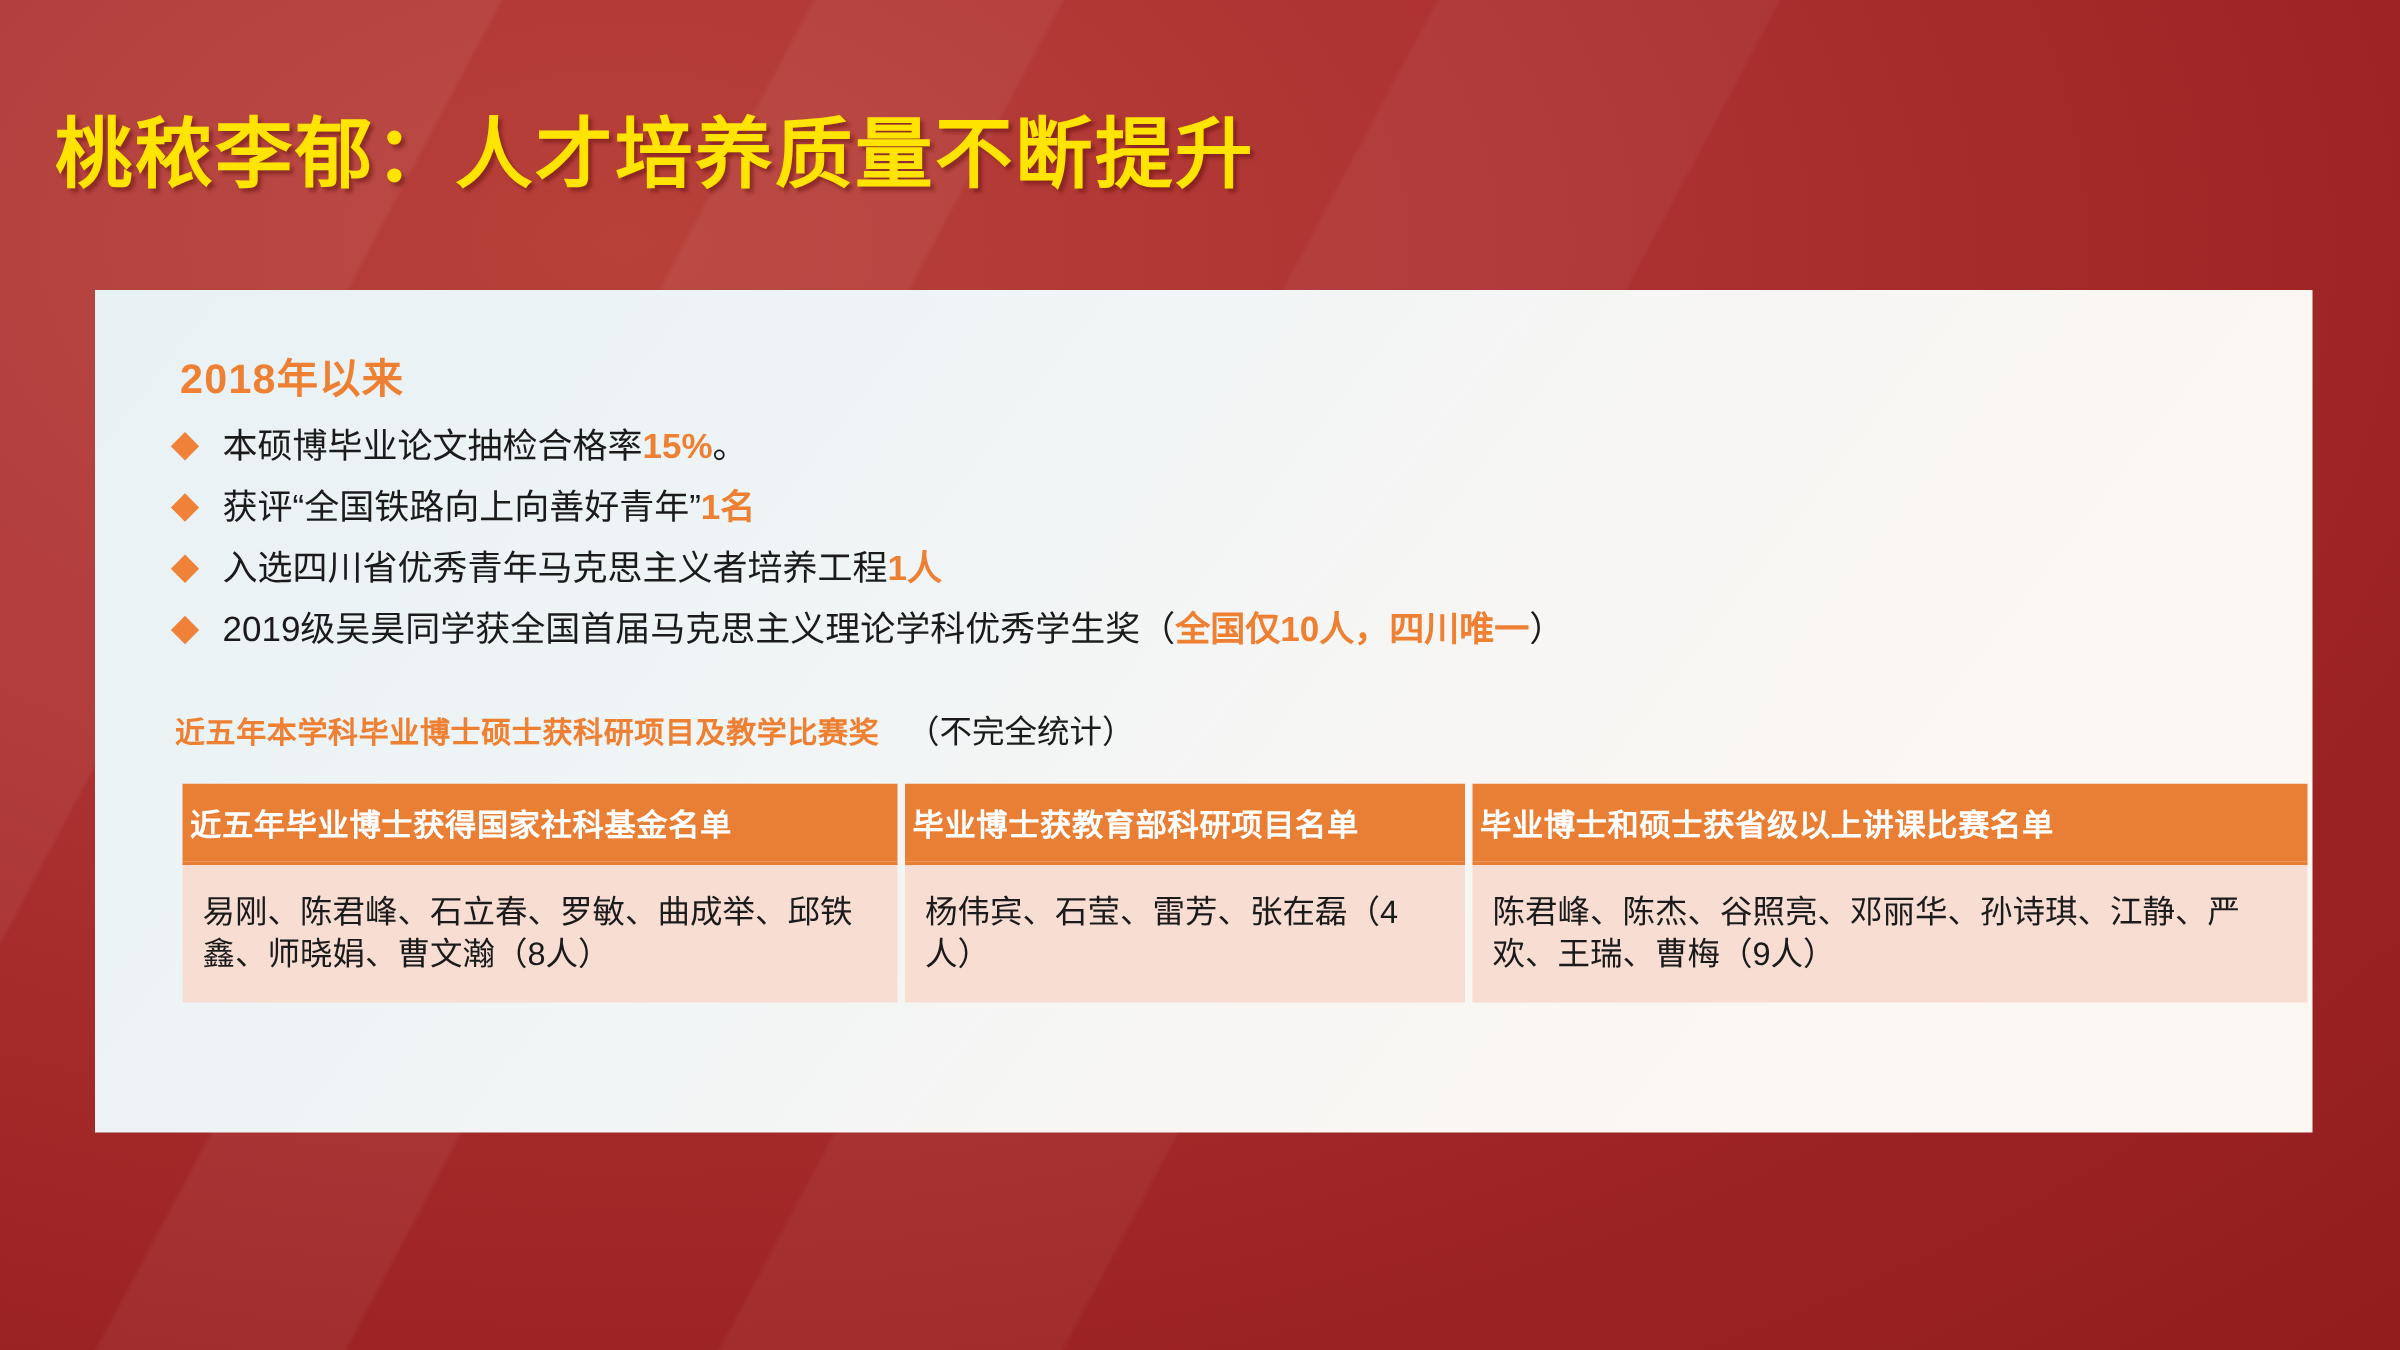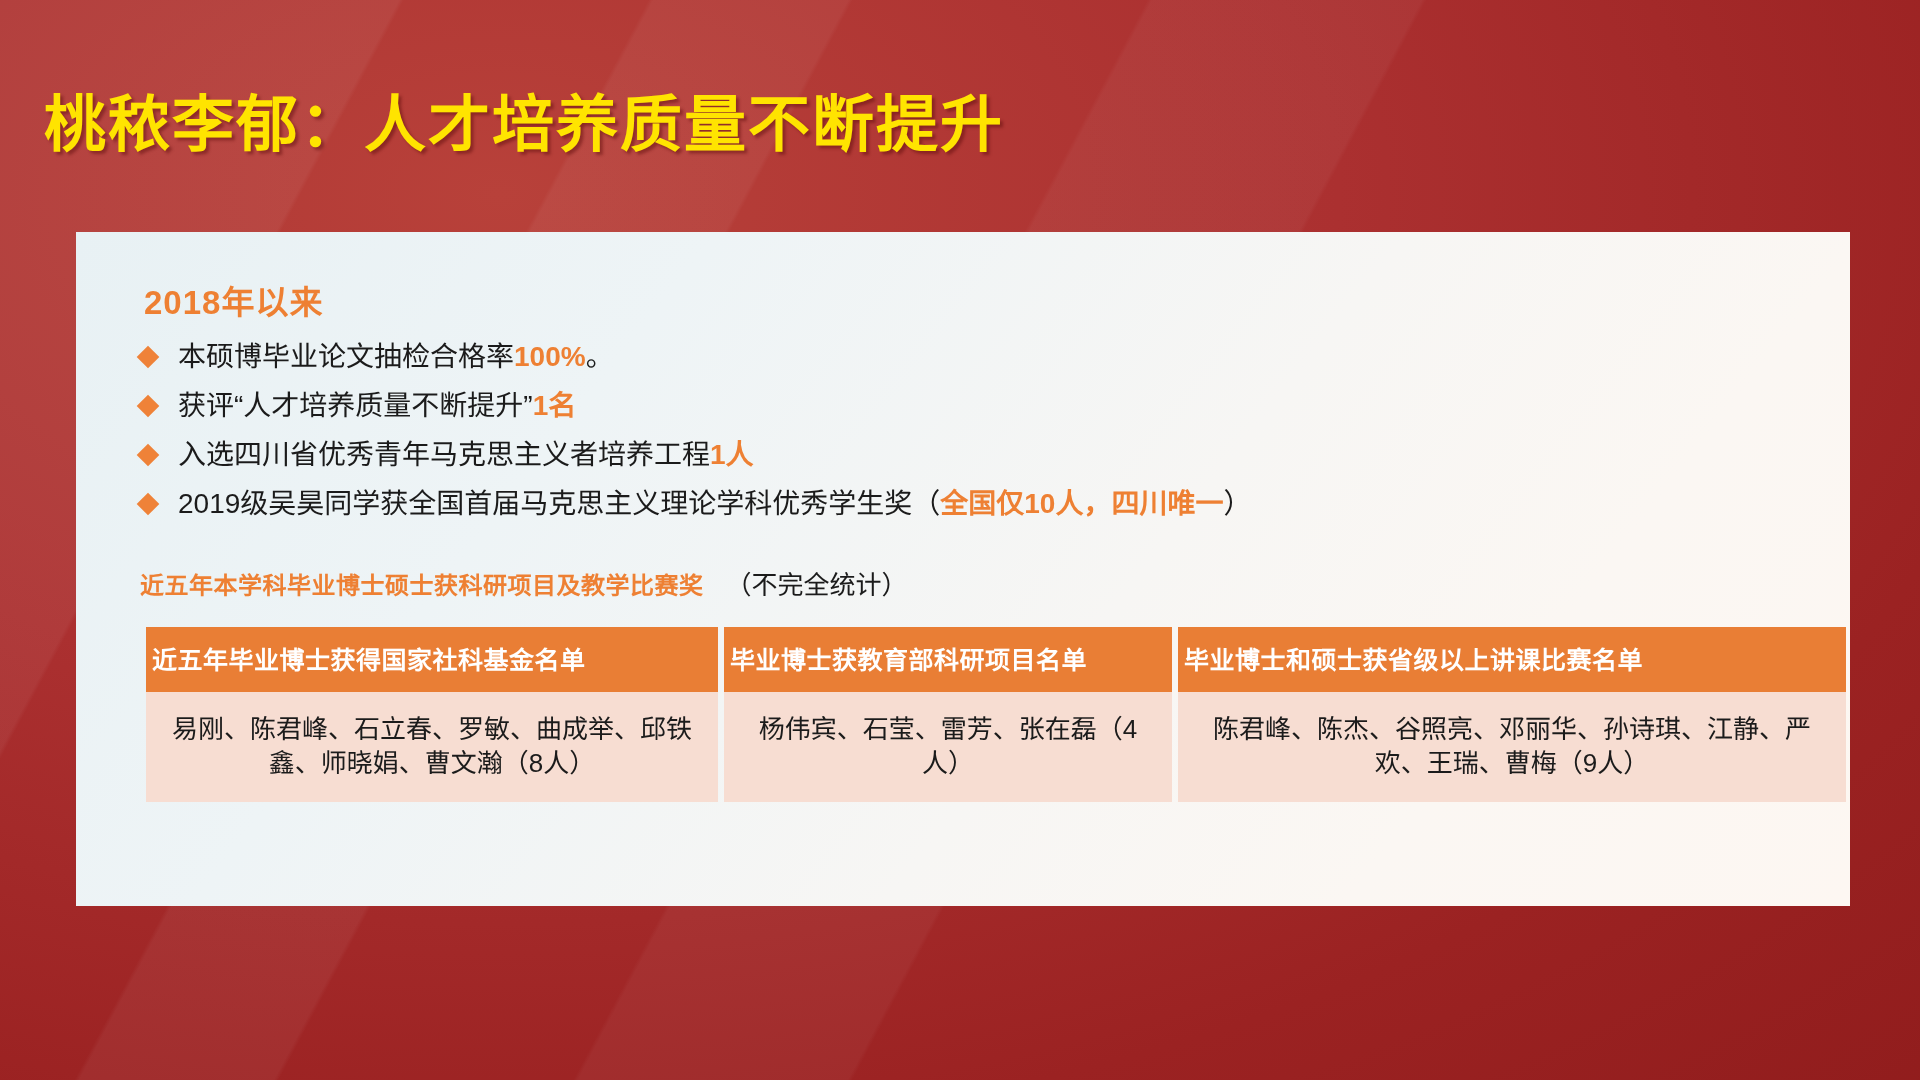--- a/index.html
+++ b/index.html
@@ -128,21 +128,20 @@
     height: 62px;
     text-align: left;
     vertical-align: middle;
     white-space: nowrap;
     padding: 0 6px;
   }
   table.award-table td {
     background: #f7ddd2;
     color: #1b1b1b;
     font-size: 26px;
-    text-align: center;
     vertical-align: middle;
     height: 98px;
     padding: 6px 16px;
     line-height: 1.3;
     border-top: 3px solid #e97e35;
   }
   .col-a { width: 572px; }
   .col-b { width: 448px; }
   .col-c { width: 668px; }
 </style>
@@ -155,25 +154,25 @@
     <div class="slide-title">桃秾李郁：人才培养质量不断提升</div>
   </div>
 
   <div class="card">
 
     <div class="section-head">2018年以来</div>
 
     <ul class="bullets">
       <li>
         <span class="dia"></span>
-        <span>本硕博毕业论文抽检合格率</span><span class="hl">100%</span><span>。</span>
-      </li>
-      <li>
-        <span class="dia"></span>
-        <span>获评“人才培养质量不断提升”</span><span class="hl">1名</span><span></span>
+        <span>本硕博毕业论文抽检合格率</span><span class="hl">15%</span><span>。</span>
+      </li>
+      <li>
+        <span class="dia"></span>
+        <span>获评“全国铁路向上向善好青年”</span><span class="hl">1名</span><span></span>
       </li>
       <li>
         <span class="dia"></span>
         <span>入选四川省优秀青年马克思主义者培养工程</span><span class="hl">1人</span><span></span>
       </li>
       <li>
         <span class="dia"></span>
         <span>2019级吴昊同学获全国首届马克思主义理论学科优秀学生奖（</span><span class="hl">全国仅10人，四川唯一</span><span>）</span>
       </li>
     </ul>

